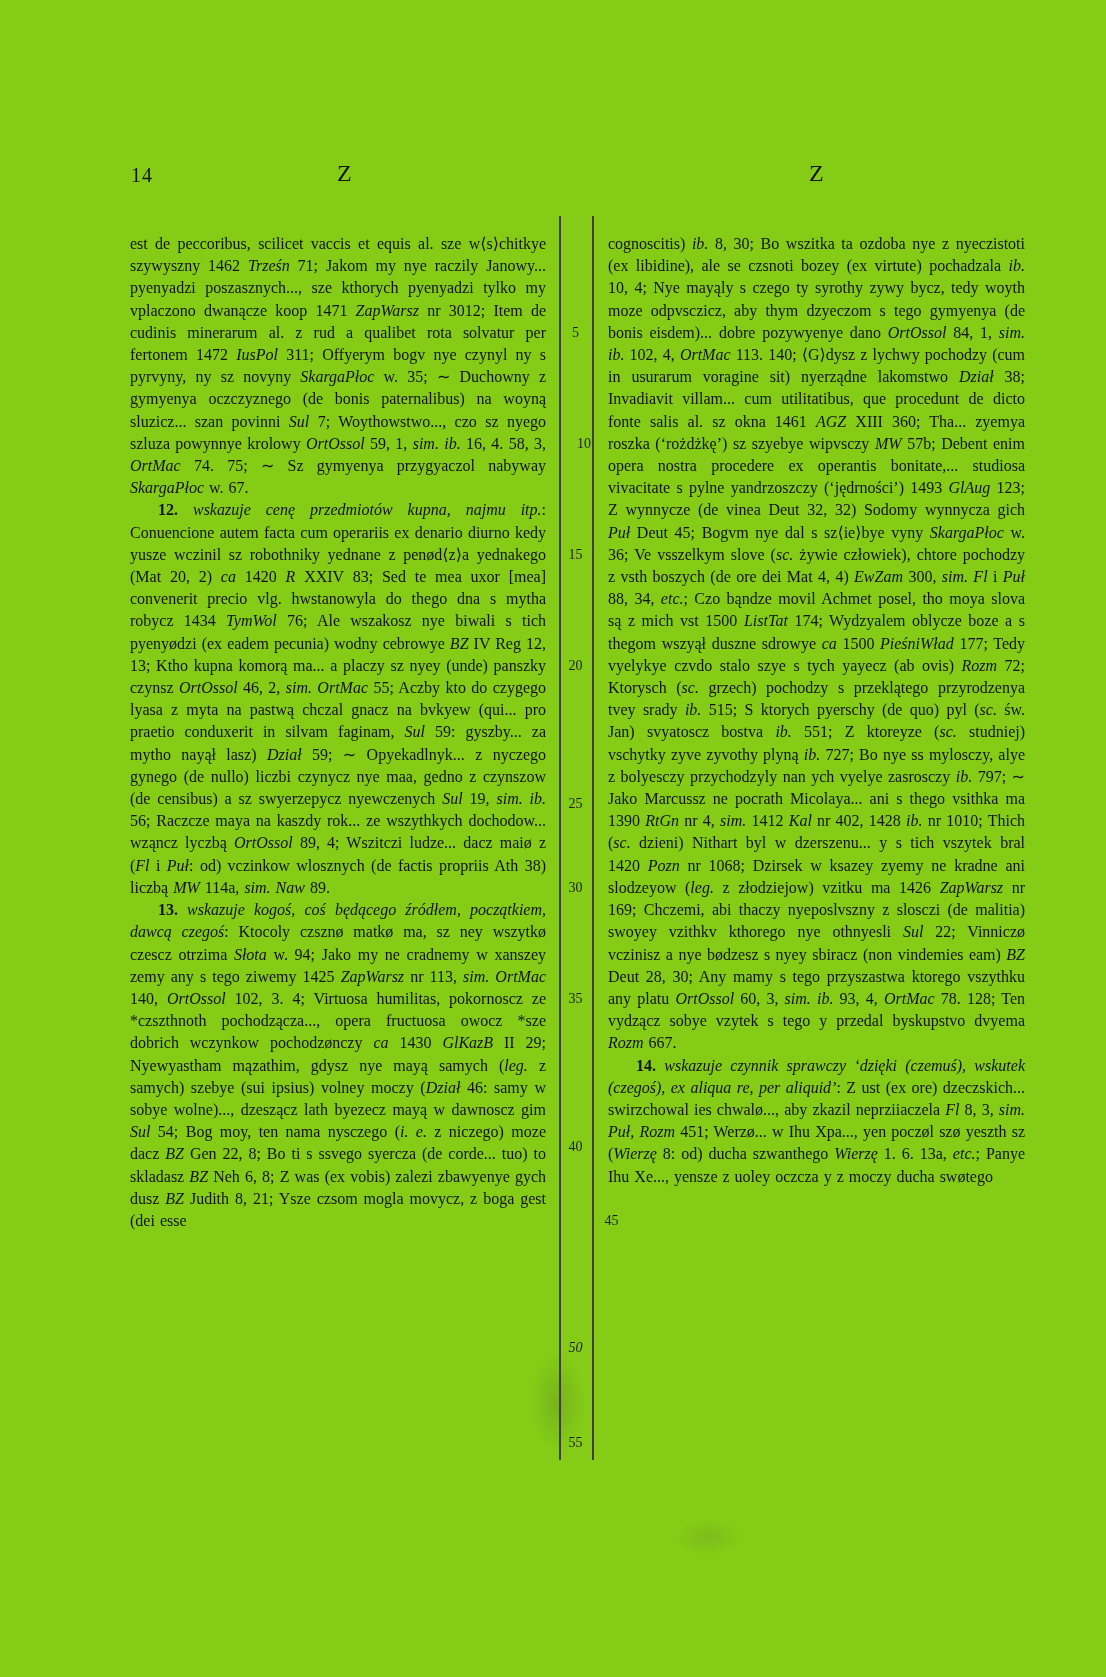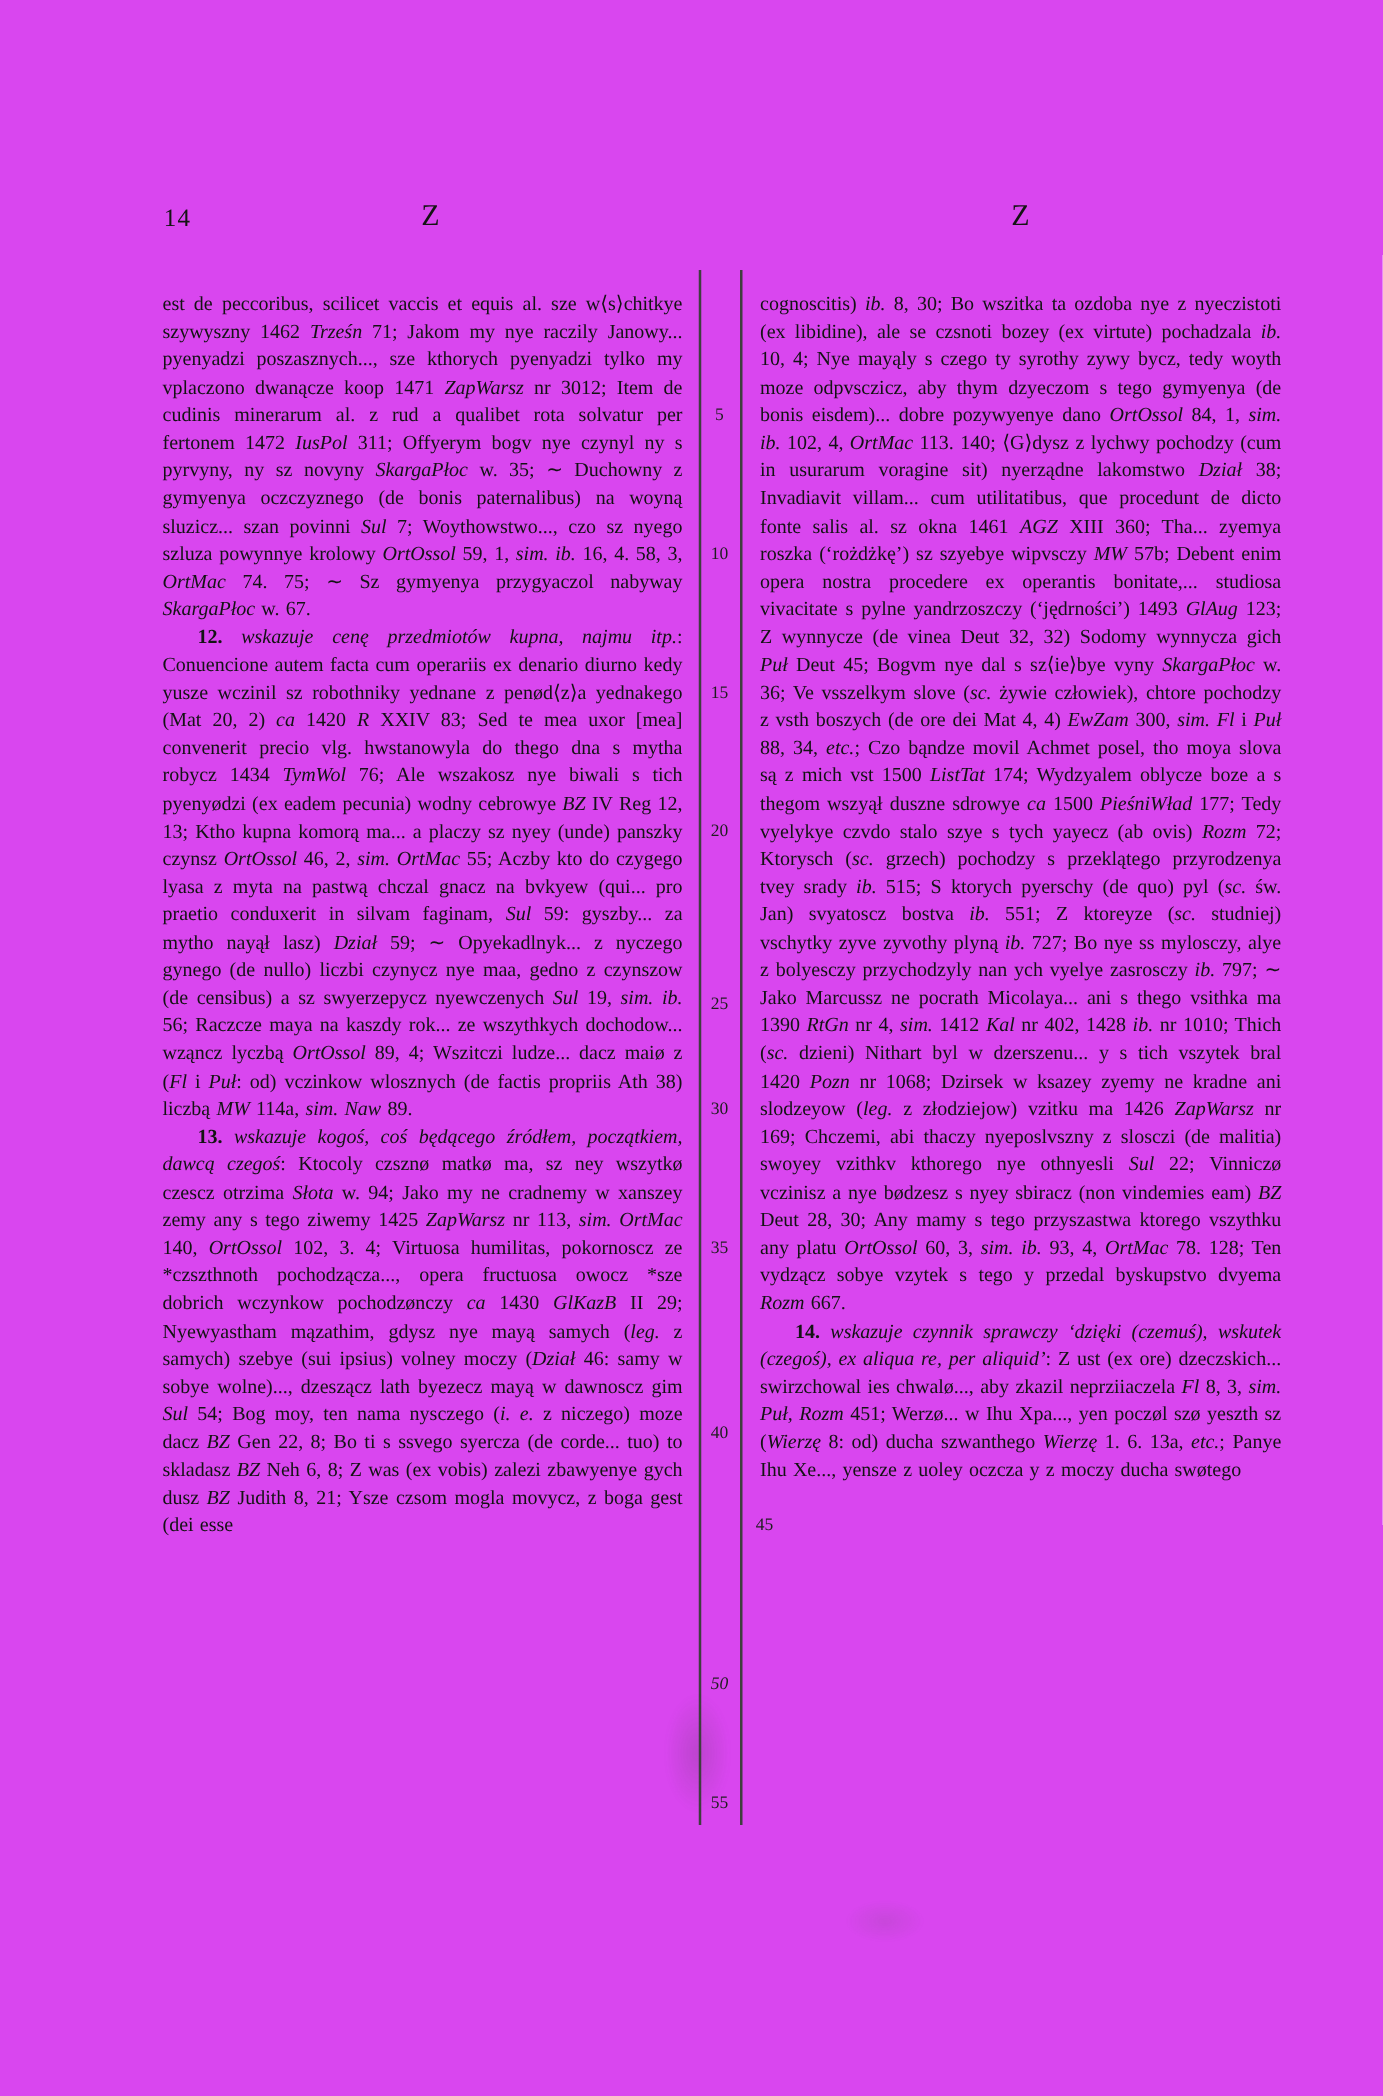--- a/index.html
+++ b/index.html
@@ -1,21 +1,21 @@
 <!DOCTYPE html>
 <html><head>
 <meta charset="utf-8">
 <style>
   html,body { margin:0; padding:0; }
   body {
     width:1106px; height:1677px; position:relative;
     background:#ffffff; overflow:hidden;
     font-family:"Liberation Serif", serif; color:#141414;
   }
-  .page { position:absolute; inset:0; background:#d946ef; }
+  .page { position:absolute; inset:0; background:#84cc16; }
   .hdr-pagenum { position:absolute; left:131px; top:164px; font-size:20px; letter-spacing:1px; }
   .hdr-z { position:absolute; top:160px; font-size:24px; }
   #hdr-z-left  { left:337px; }
   #hdr-z-right { left:809px; }
   .col {
     position:absolute; top:233px;
     font-size:16px; line-height:22.2px; text-align:justify;
     color:#131313; word-spacing:1px;
   }
   #left-col  { left:130px; width:416px; }
@@ -51,21 +51,21 @@
 
   <div class="col" id="left-col">
       <p><span>est de peccoribus, scilicet vaccis et equis al. sze w⟨s⟩chitkye szywyszny 1462 </span><span class="it">Trześn</span><span> 71; Jakom my nye raczily Janowy... pyenyadzi poszasznych..., sze kthorych pyenyadzi tylko my vplaczono dwanącze koop 1471 </span><span class="it">ZapWarsz</span><span> nr 3012; Item de cudinis minerarum al. z rud a qualibet rota solvatur per fertonem 1472 </span><span class="it">IusPol</span><span> 311; Offyerym bogv nye czynyl ny s pyrvyny, ny sz novyny </span><span class="it">SkargaPłoc</span><span> w. 35; ∼ Duchowny z gymyenya oczczyznego (de bonis paternalibus) na woyną sluzicz... szan povinni </span><span class="it">Sul</span><span> 7; Woythowstwo..., czo sz nyego szluza powynnye krolowy </span><span class="it">OrtOssol</span><span> 59, 1, </span><span class="it">sim. ib.</span><span> 16, 4. 58, 3, </span><span class="it">OrtMac</span><span> 74. 75; ∼ Sz gymyenya przygyaczol nabyway </span><span class="it">SkargaPłoc</span><span> w. 67.</span></p>
       <p class="indent"><span class="bd">12.</span><span class="it"> wskazuje cenę przedmiotów kupna, najmu itp.</span><span>: Conuencione autem facta cum operariis ex denario diurno kedy yusze wczinil sz robothniky yednane z penød⟨z⟩a yednakego (Mat 20, 2) </span><span class="it">ca</span><span> 1420 </span><span class="it">R</span><span> XXIV 83; Sed te mea uxor [mea] convenerit precio vlg. hwstanowyla do thego dna s mytha robycz 1434 </span><span class="it">TymWol</span><span> 76; Ale wszakosz nye biwali s tich pyenyødzi (ex eadem pecunia) wodny cebrowye </span><span class="it">BZ</span><span> IV Reg 12, 13; Ktho kupna komorą ma... a placzy sz nyey (unde) panszky czynsz </span><span class="it">OrtOssol</span><span> 46, 2, </span><span class="it">sim. OrtMac</span><span> 55; Aczby kto do czygego lyasa z myta na pastwą chczal gnacz na bvkyew (qui... pro praetio conduxerit in silvam faginam, </span><span class="it">Sul</span><span> 59: gyszby... za mytho nayął lasz) </span><span class="it">Dział</span><span> 59; ∼ Opyekadlnyk... z nyczego gynego (de nullo) liczbi czynycz nye maa, gedno z czynszow (de censibus) a sz swyerzepycz nyewczenych </span><span class="it">Sul</span><span> 19, </span><span class="it">sim. ib.</span><span> 56; Raczcze maya na kaszdy rok... ze wszythkych dochodow... wząncz lyczbą </span><span class="it">OrtOssol</span><span> 89, 4; Wszitczi ludze... dacz maiø z (</span><span class="it">Fl</span><span> i </span><span class="it">Puł</span><span>: od) vczinkow wlosznych (de factis propriis Ath 38) liczbą </span><span class="it">MW</span><span> 114a, </span><span class="it">sim. Naw</span><span> 89.</span></p>
       <p class="indent"><span class="bd">13.</span><span class="it"> wskazuje kogoś, coś będącego źródłem, początkiem, dawcą czegoś</span><span>: Ktocoly czsznø matkø ma, sz ney wszytkø czescz otrzima </span><span class="it">Słota</span><span> w. 94; Jako my ne cradnemy w xanszey zemy any s tego ziwemy 1425 </span><span class="it">ZapWarsz</span><span> nr 113, </span><span class="it">sim. OrtMac</span><span> 140, </span><span class="it">OrtOssol</span><span> 102, 3. 4; Virtuosa humilitas, pokornoscz ze *czszthnoth pochodzącza..., opera fructuosa owocz *sze dobrich wczynkow pochodzønczy </span><span class="it">ca</span><span> 1430 </span><span class="it">GlKazB</span><span> II 29; Nyewyastham mązathim, gdysz nye mayą samych (</span><span class="it">leg.</span><span> z samych) szebye (sui ipsius) volney moczy (</span><span class="it">Dział</span><span> 46: samy w sobye wolne)..., dzeszącz lath byezecz mayą w dawnoscz gim </span><span class="it">Sul</span><span> 54; Bog moy, ten nama nysczego (</span><span class="it">i. e.</span><span> z niczego) moze dacz </span><span class="it">BZ</span><span> Gen 22, 8; Bo ti s ssvego syercza (de corde... tuo) to skladasz </span><span class="it">BZ</span><span> Neh 6, 8; Z was (ex vobis) zalezi zbawyenye gych dusz </span><span class="it">BZ</span><span> Judith 8, 21; Ysze czsom mogla movycz, z boga gest (dei esse</span></p>
     </div>
 
   <div class="rule" id="rule-left"></div>
   <div class="gutter">
       <div class="lnum" style="top: 88.8px;">5</div>
-      <div class="lnum" style="top: 199.8px;">10</div>
+      <div class="lnum" style="top: 199.8px; text-align: right;">10</div>
       <div class="lnum" style="top: 310.8px; text-align: center;">15</div>
       <div class="lnum" style="top: 421.8px;">20</div>
       <div class="lnum" style="top: 560px;">25</div>
       <div class="lnum" style="top: 643.8px;">30</div>
       <div class="lnum" style="top: 754.8px;">35</div>
       <div class="lnum" style="top: 903px;">40</div>
       <div class="lnum" style="top: 976.8px; margin-left: 36px;">45</div>
       <div class="lnum" style="top: 1104px; font-style: italic;">50</div>
       <div class="lnum" style="top: 1198.8px;">55</div>
     </div>

